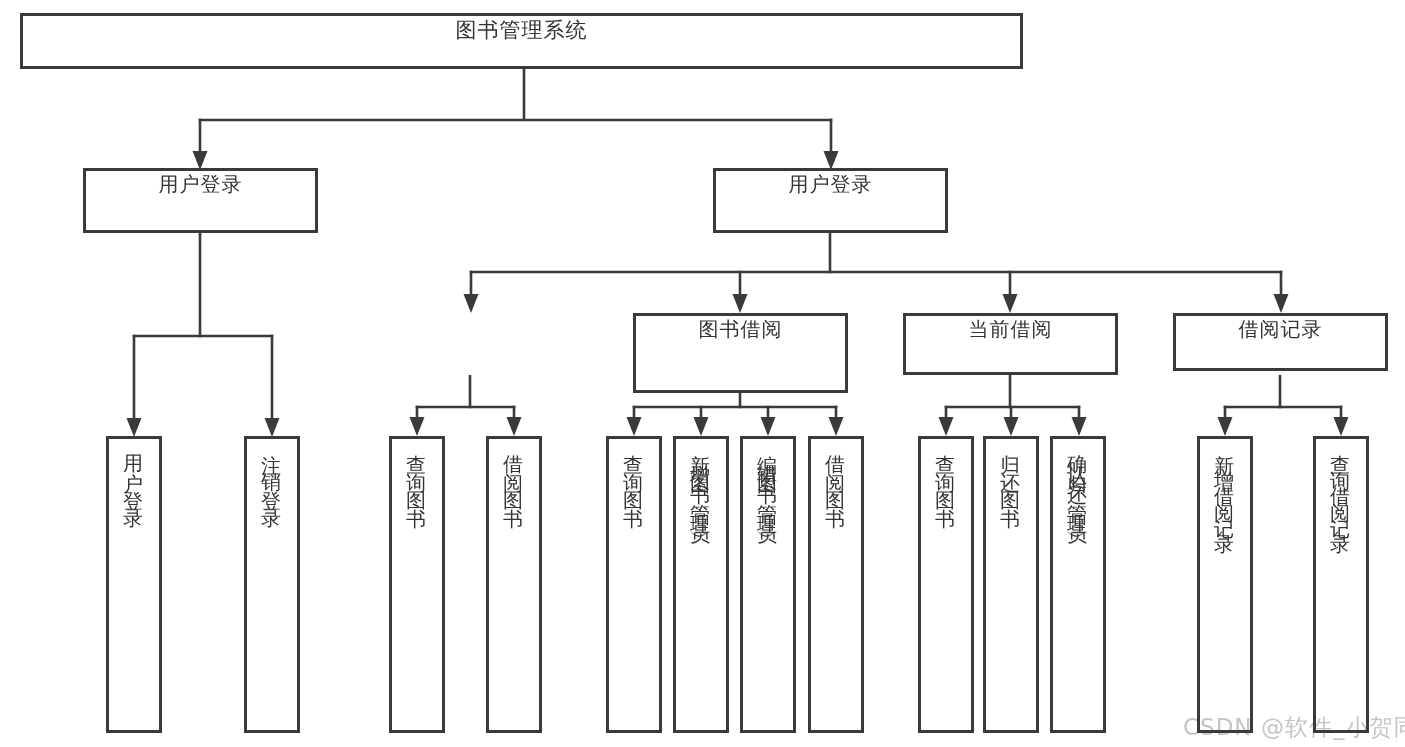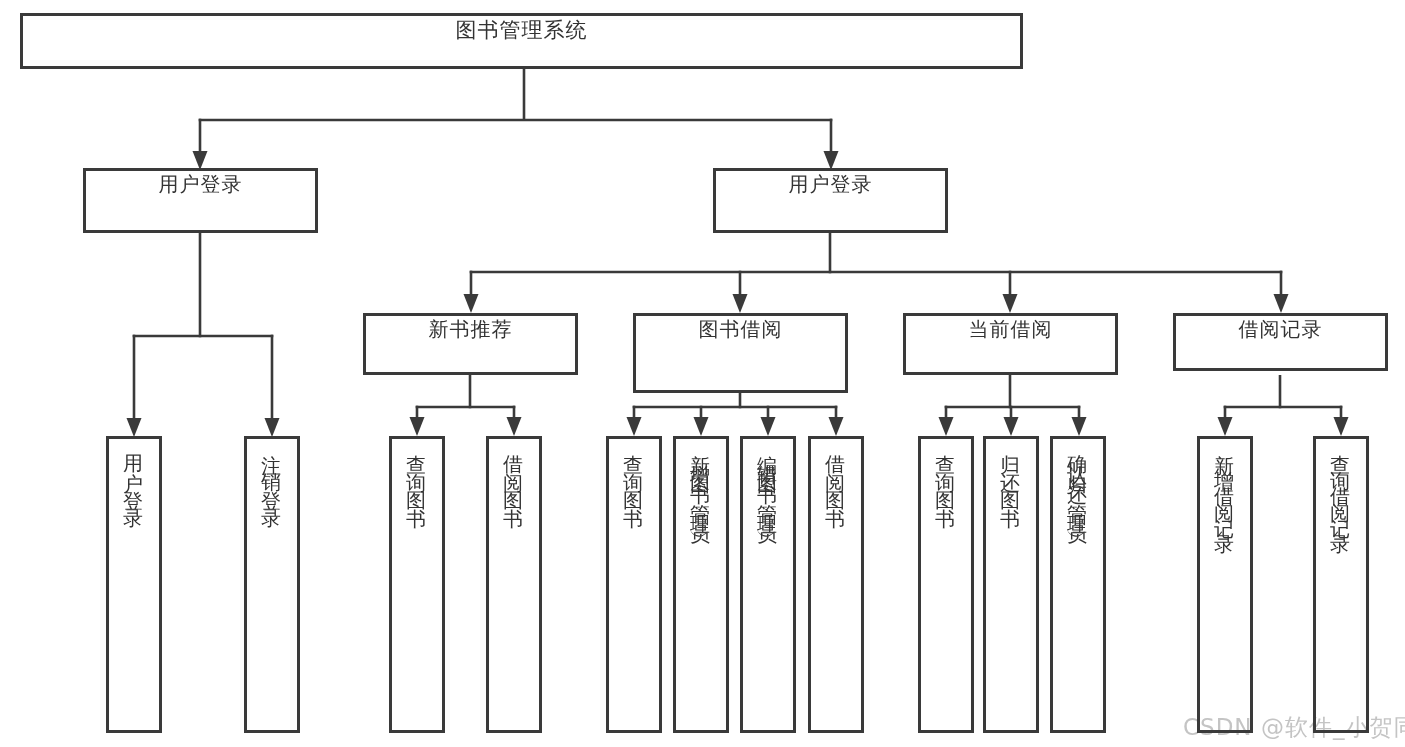--- a/index.html
+++ b/index.html
@@ -148,23 +148,20 @@
     <span class="lbl root-lbl">图书管理系统</span>
   </div>
 
   <div class="box" style="left:83px;top:168px;width:235px;height:65px">
     <span class="lbl">用户登录</span>
   </div>
   <div class="box" style="left:713px;top:168px;width:235px;height:65px">
     <span class="lbl">用户登录</span>
   </div>
 
-  <div class="box" style="left:363px;top:313px;width:215px;height:62px">
-    <span class="lbl">新书推荐</span>
-  </div>
   <div class="box" style="left:633px;top:313px;width:215px;height:80px">
     <span class="lbl">图书借阅</span>
   </div>
   <div class="box" style="left:903px;top:313px;width:215px;height:62px">
     <span class="lbl">当前借阅</span>
   </div>
   <div class="box" style="left:1173px;top:313px;width:215px;height:58px">
     <span class="lbl">借阅记录</span>
   </div>
 

